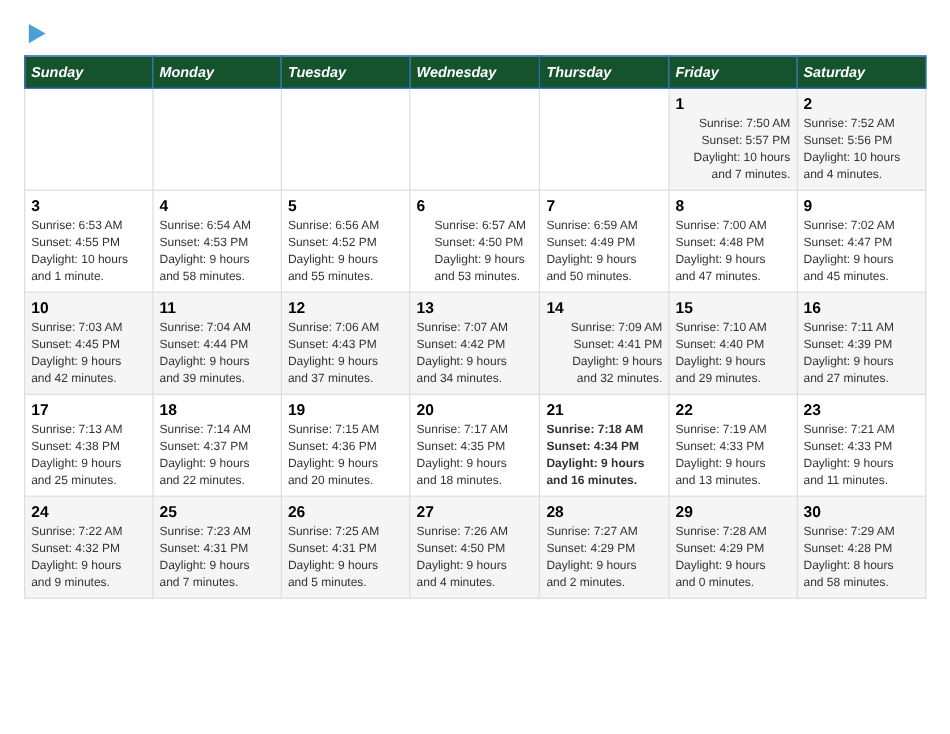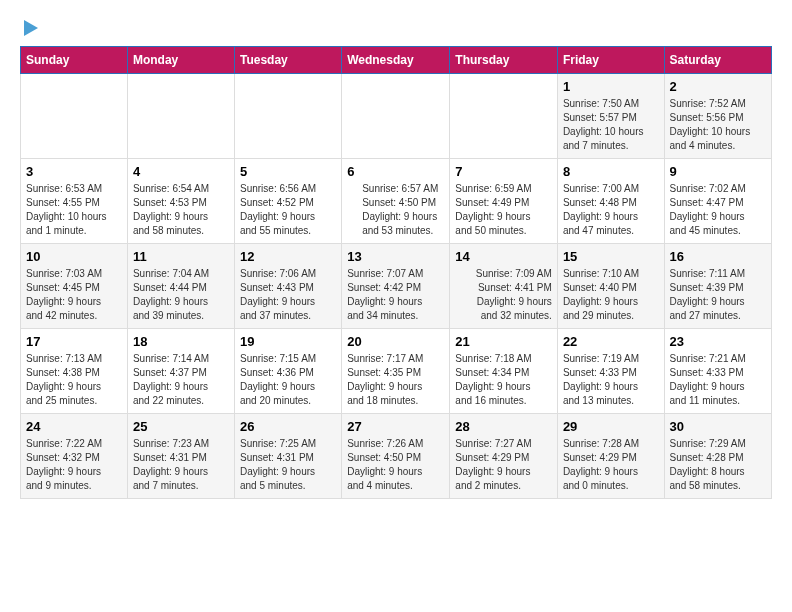--- a/index.html
+++ b/index.html
@@ -54,27 +54,28 @@
     .location-title {
       font-size: 16px;
       color: #444;
     }
     table {
       width: 100%;
       border-collapse: collapse;
       font-size: 11px;
     }
     thead tr th {
-      background-color: #be185d;
+      background-color: #14532d;
       color: #fff;
       padding: 6px 5px;
       text-align: left;
       font-size: 12px;
       font-weight: bold;
       border: 1px solid #2a6ebb;
+      font-style: italic;
     }
     tbody tr {
       background: #fff;
     }
     tbody tr:nth-child(odd) {
       background: #f5f5f5;
     }
     tbody tr td {
       border: 1px solid #ddd;
       padding: 5px 5px;
@@ -128,21 +129,21 @@
   </thead>
   <tbody id="calendar-body">
       <tr>
         <td class="empty-cell"></td>
         <td class="empty-cell"></td>
         <td class="empty-cell"></td>
         <td class="empty-cell"></td>
         <td class="empty-cell"></td>
         <td>
           <div class="day-number">1</div>
-          <div class="day-info" style="white-space: pre-line;">Sunrise: 7:50 AM
+          <div class="day-info" style="white-space: pre-line; text-align: right;">Sunrise: 7:50 AM
 Sunset: 5:57 PM
 Daylight: 10 hours
 and 7 minutes.</div>
         </td>
         <td>
           <div class="day-number">2</div>
           <div class="day-info" style="white-space: pre-line;">Sunrise: 7:52 AM
 Sunset: 5:56 PM
 Daylight: 10 hours
 and 4 minutes.</div>
@@ -274,21 +275,21 @@
         </td>
         <td>
           <div class="day-number">20</div>
           <div class="day-info" style="white-space: pre-line;">Sunrise: 7:17 AM
 Sunset: 4:35 PM
 Daylight: 9 hours
 and 18 minutes.</div>
         </td>
         <td>
           <div class="day-number">21</div>
-          <div class="day-info" style="white-space: pre-line;">Sunrise: 7:18 AM
+          <div class="day-info" style="white-space: pre-line; font-weight: bold;">Sunrise: 7:18 AM
 Sunset: 4:34 PM
 Daylight: 9 hours
 and 16 minutes.</div>
         </td>
         <td>
           <div class="day-number">22</div>
           <div class="day-info" style="white-space: pre-line;">Sunrise: 7:19 AM
 Sunset: 4:33 PM
 Daylight: 9 hours
 and 13 minutes.</div>

